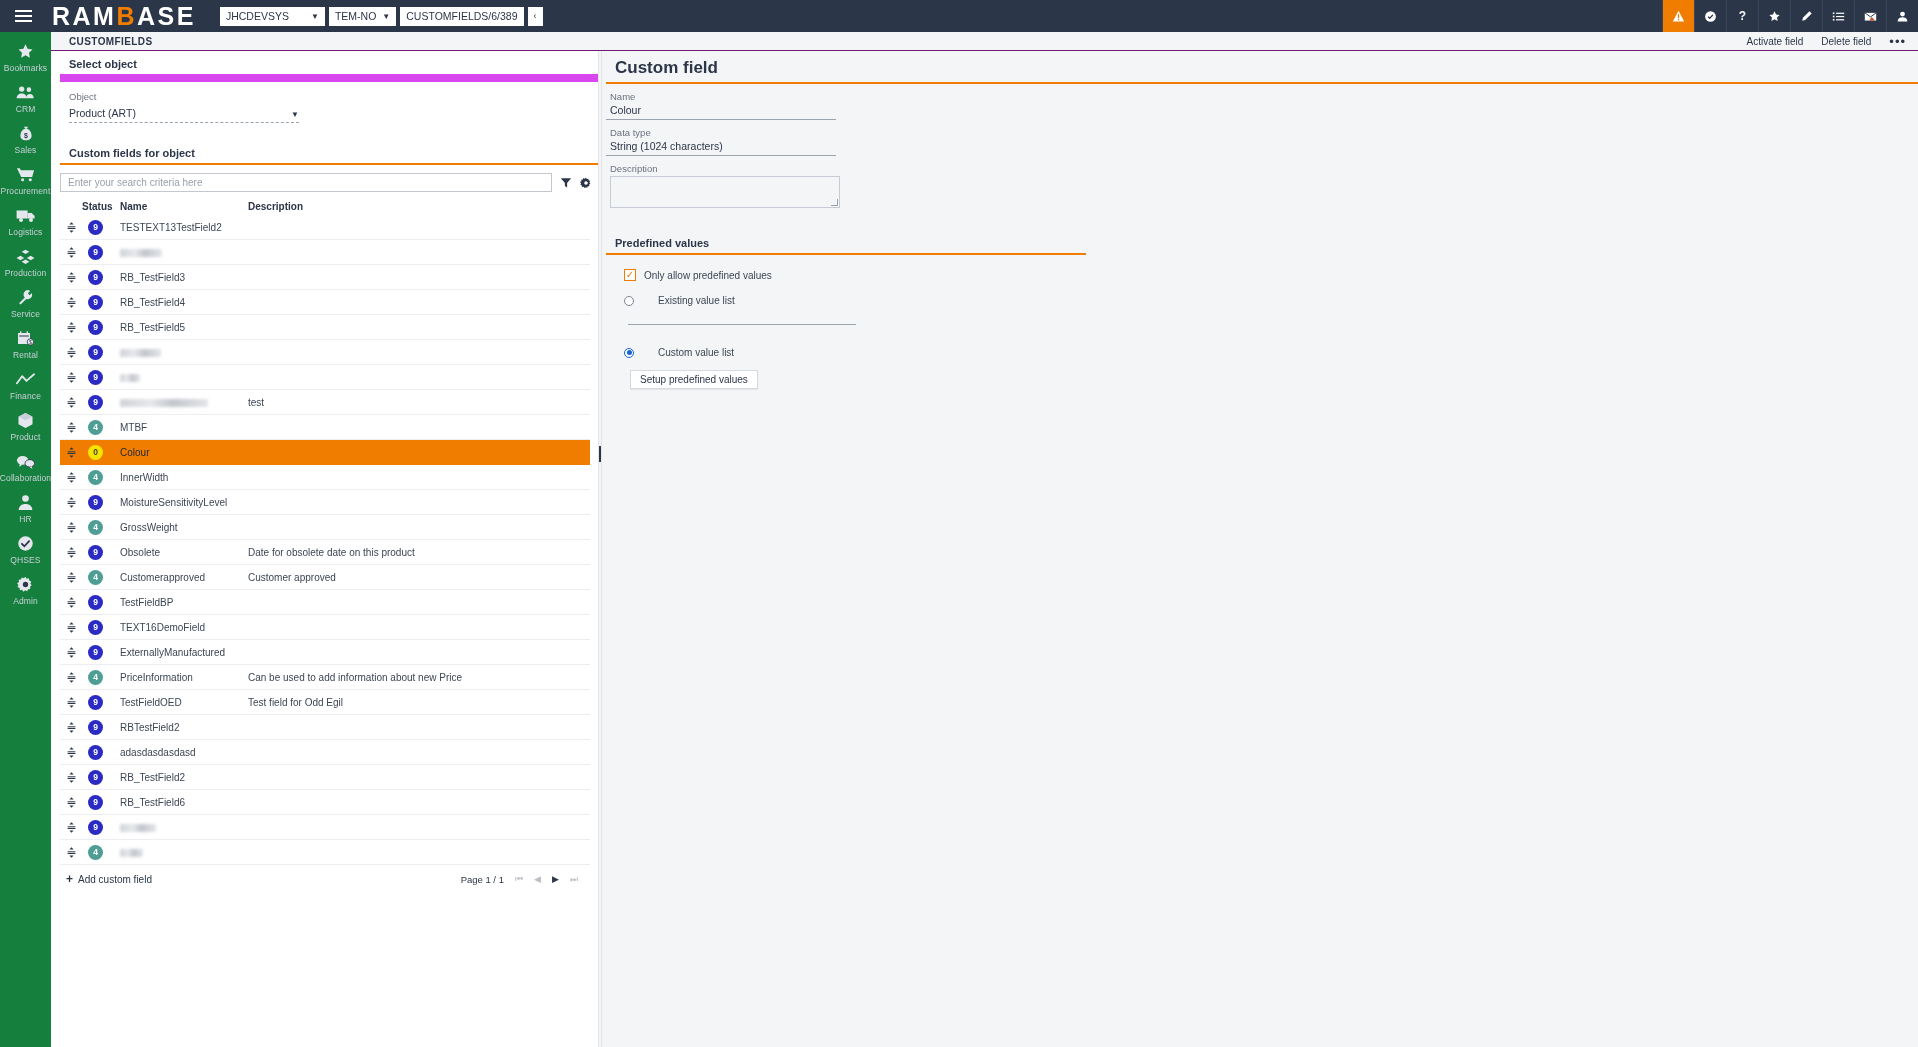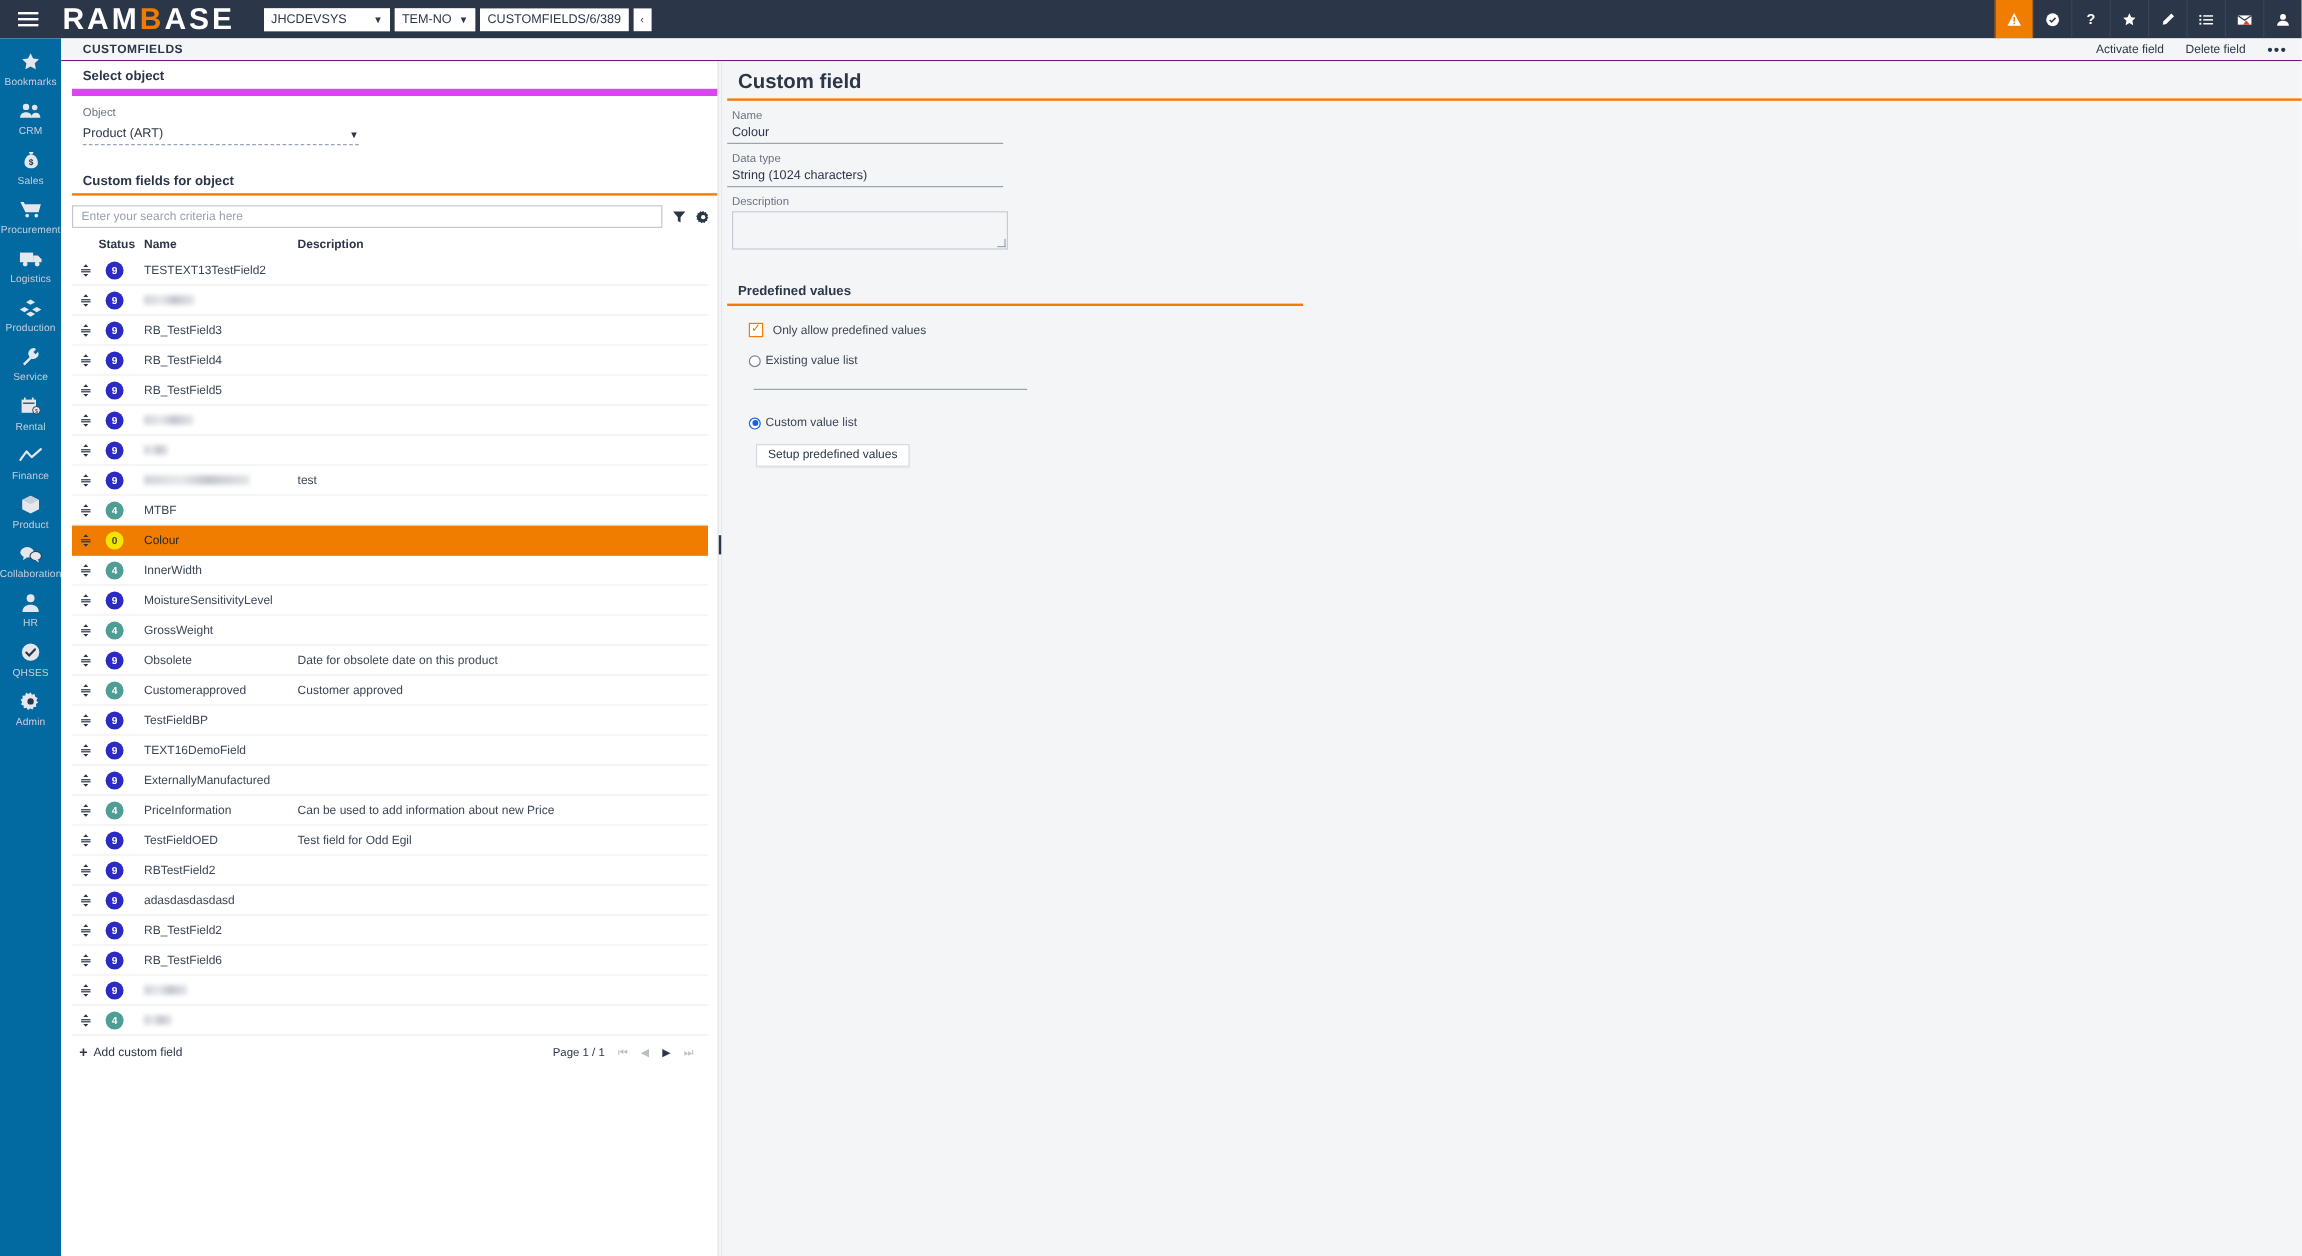--- a/index.html
+++ b/index.html
@@ -49,21 +49,21 @@
     width: 32px; height: 32px; display: flex; align-items: center;
     justify-content: center; color: #ffffff; font-size: 13px;
     border-left: 1px solid #3a4559; cursor: pointer;
   }
   .tb-icon.alert { background: #f07d00; }
   .tb-icon svg { display: block; }
 
   
   .leftnav {
     position: absolute; top: 32px; left: 0; width: 51px; height: 1015px;
-    background: #0369a1; padding-top: 4px;
+    background: #15803d; padding-top: 4px;
   }
   .nav-item {
     width: 51px; padding: 6px 0 4px 0; display: flex; flex-direction: column;
     align-items: center; color: #c9cfd9; cursor: pointer;
   }
   .nav-item .ni-ic {
     height: 19px; display: flex; align-items: center; justify-content: center;
     color: #e4e8ee;
   }
   .nav-item .ni-lb {
@@ -85,21 +85,21 @@
   .ph-link { font-size: 10px; color: #2b3648; cursor: pointer; }
   .ph-dots { font-size: 13px; color: #2b3648; cursor: pointer; letter-spacing: 1px; }
 
   
   .leftpanel {
     position: absolute; top: 51px; left: 51px; width: 547px; height: 996px;
     background: #ffffff; padding: 0;
   }
   .sec-title {
     font-size: 11px; font-weight: bold; color: #2b3648;
-    padding: 7px 0 4px 9px; border-bottom: 6px solid #d946ef;
+    padding: 7px 0 4px 9px; border-bottom: 8px solid #d946ef;
     margin: 0 0 0 9px;
   }
   .field-lbl { font-size: 9.5px; color: #6b7280; }
   .obj-block { padding: 9px 0 0 18px; }
   .obj-select {
     width: 230px; font-size: 10.5px; color: #2b3648; padding: 3px 0 3px 0;
     border-bottom: 1px dashed #9aa3b0; display: flex; align-items: flex-end;
     justify-content: space-between; cursor: pointer; margin-top: 2px;
   }
   .obj-select .caret { font-size: 8px; color: #2b3648; }
@@ -205,21 +205,21 @@
   .pv-body { padding: 14px 0 0 22px; }
 
   .cb-row { display: flex; align-items: center; gap: 8px; cursor: pointer; }
   .cb {
     width: 12px; height: 12px; border: 1px solid #f07d00; background: #fff;
     display: flex; align-items: center; justify-content: center;
     color: #f07d00; font-size: 10px; line-height: 1;
   }
   .cb-lbl { font-size: 10px; color: #3c4654; }
 
-  .rd-row { display: flex; align-items: center; gap: 4px; margin-top: 14px; cursor: pointer; }
+  .rd-row { display: flex; align-items: center; gap: 24px; margin-top: 14px; cursor: pointer; }
   .rd {
     width: 10px; height: 10px; border-radius: 50%; border: 1px solid #7b8390;
     background: #fff; display: flex; align-items: center; justify-content: center;
   }
   .rd.on { border-color: #1565d8; }
   .rd.on i { width: 5px; height: 5px; border-radius: 50%; background: #1565d8; display: block; }
   .rd-lbl { font-size: 10px; color: #3c4654; }
 
   .exist-line {
     width: 228px; height: 1px; background: #9aa3b0; margin: 18px 0 0 4px;

